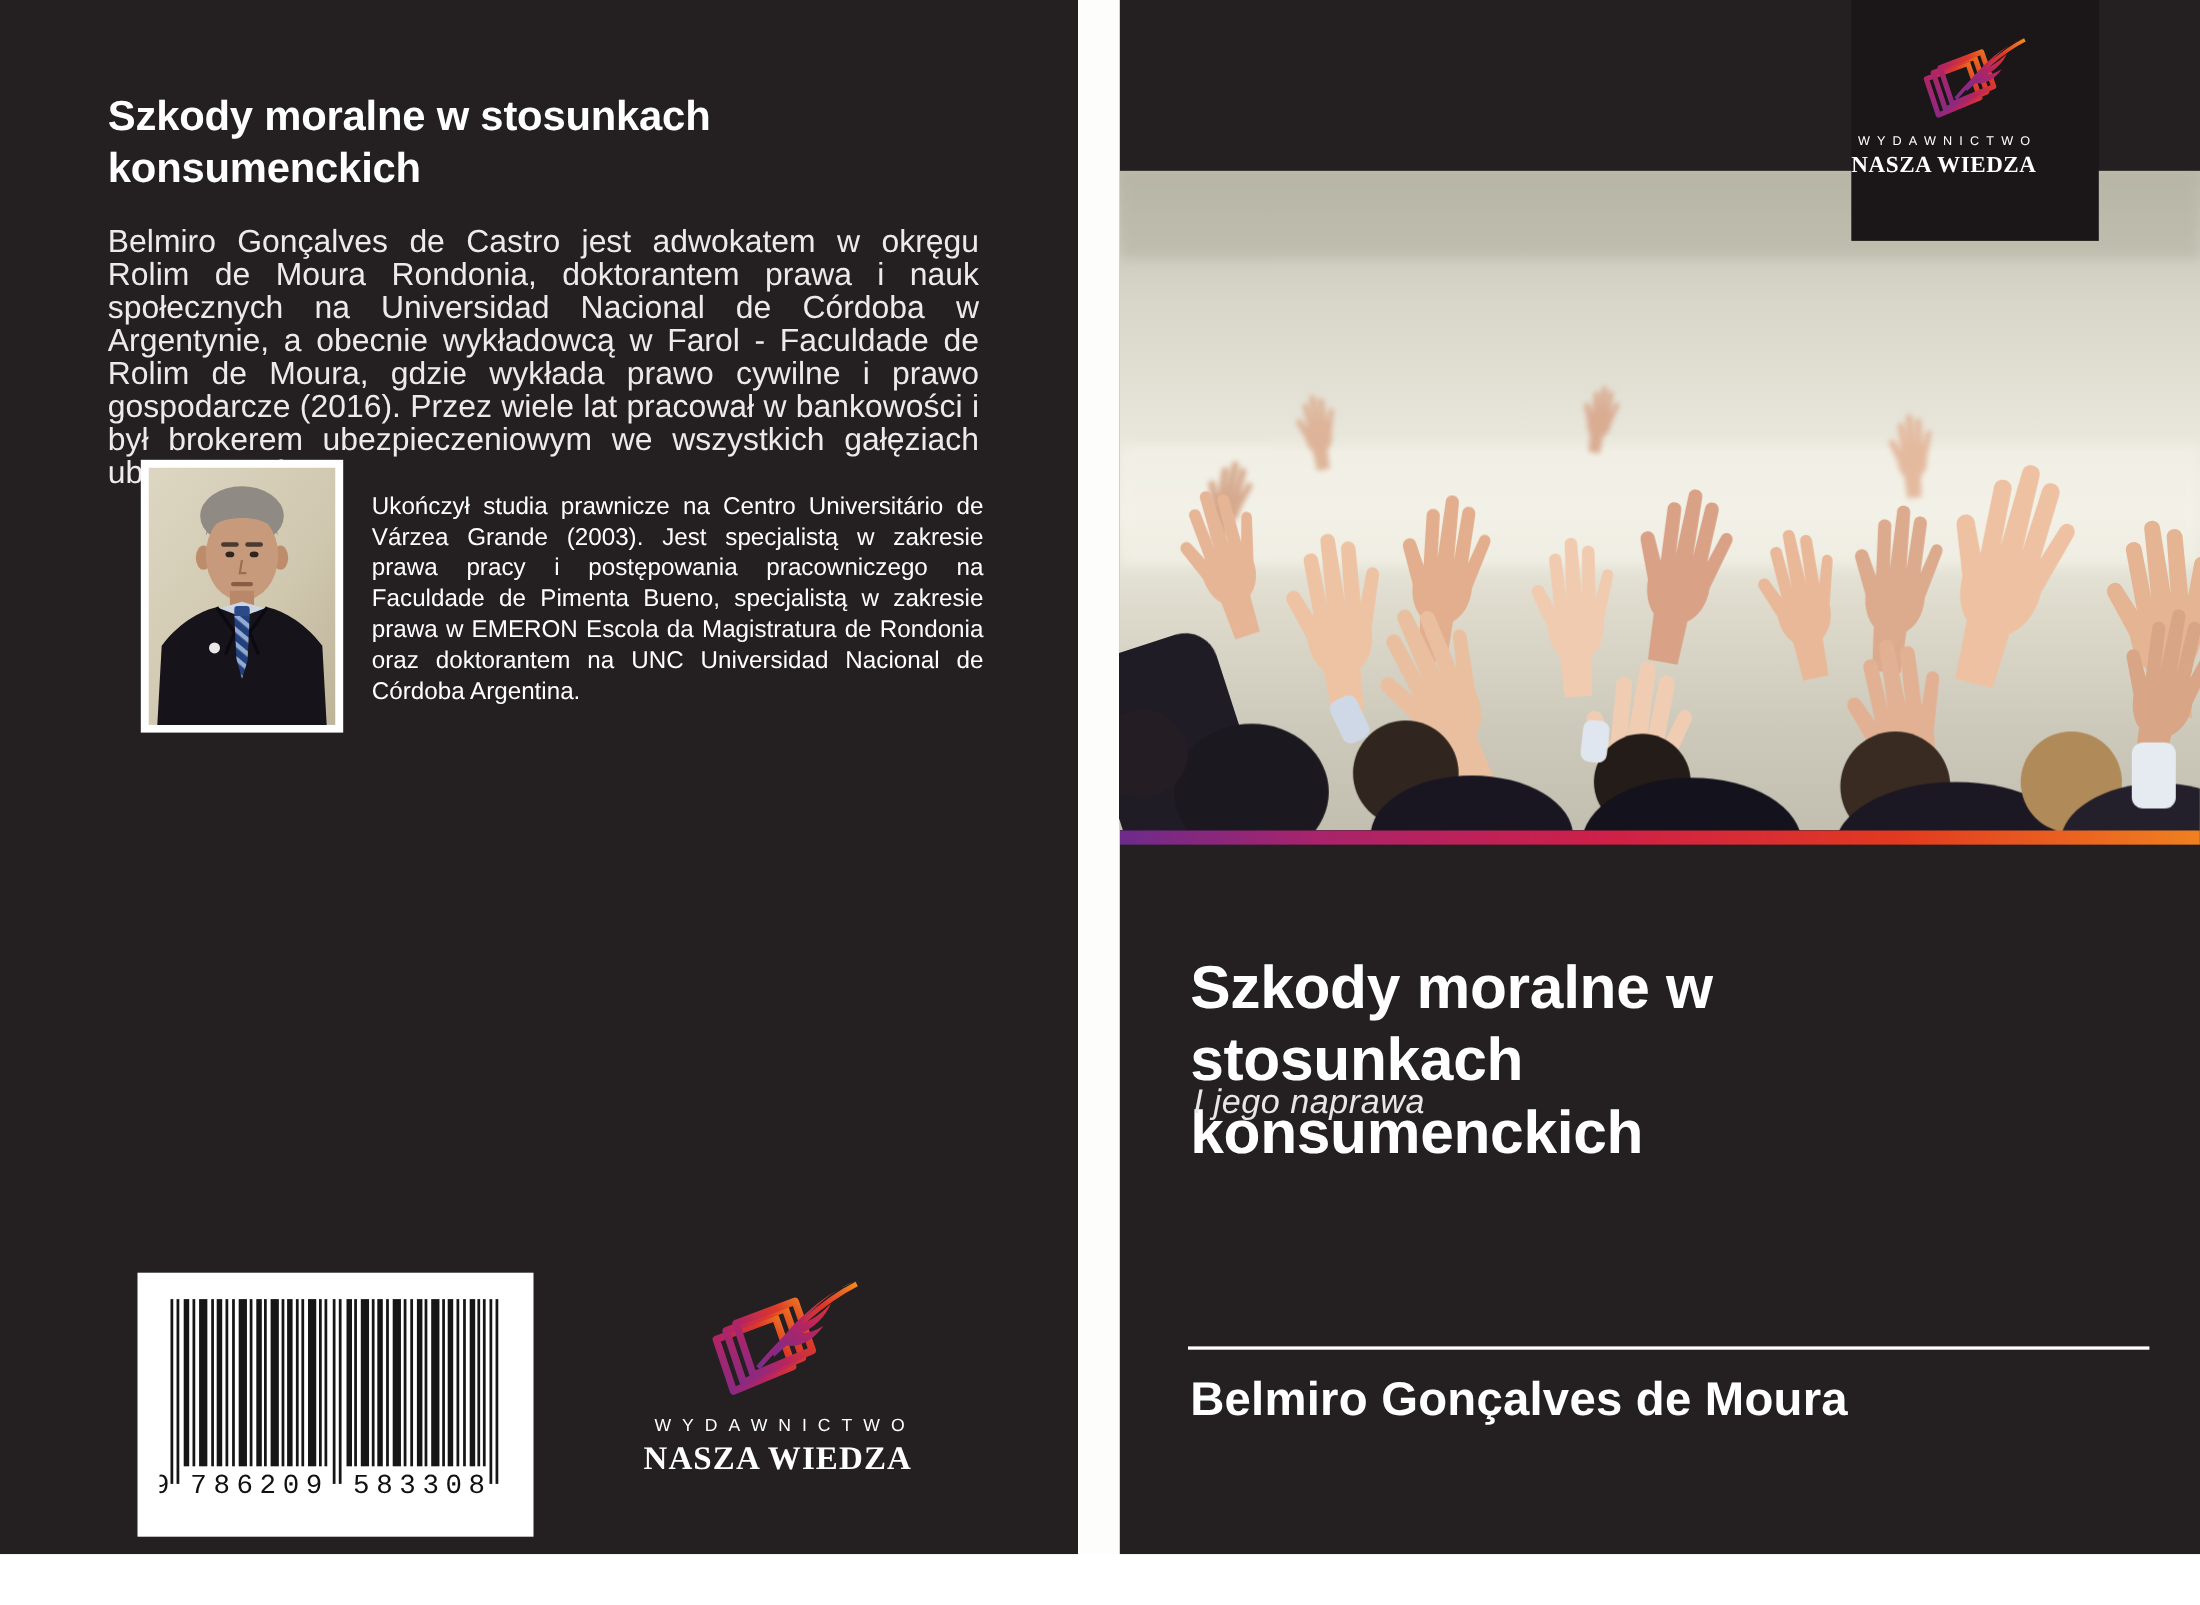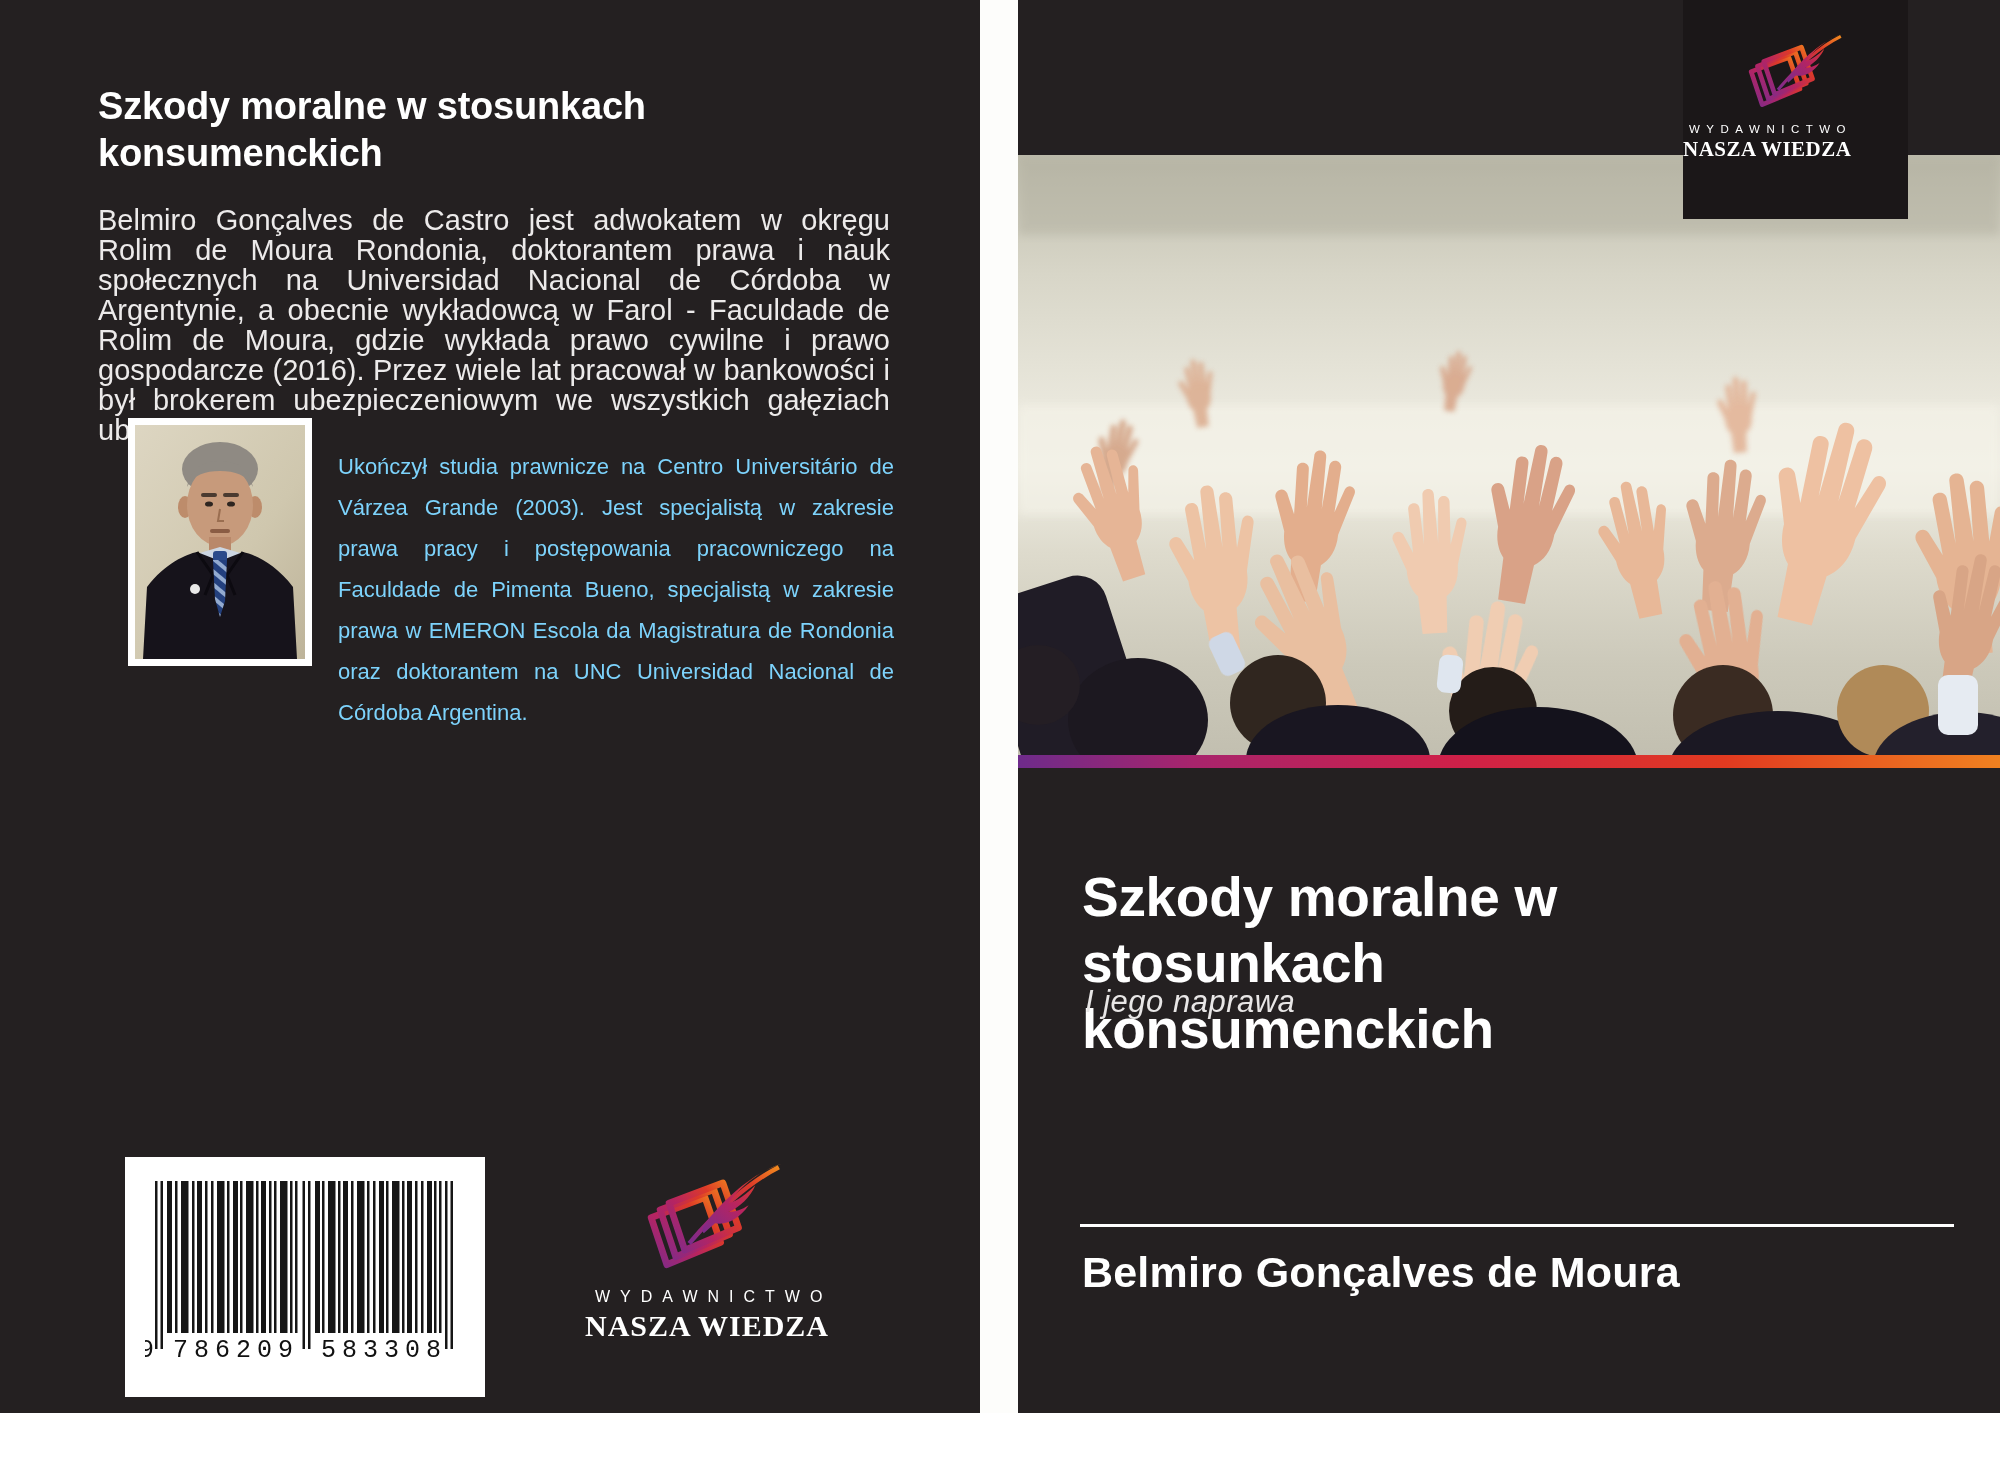--- a/index.html
+++ b/index.html
@@ -18,22 +18,22 @@
   .back-bio{
     left:98px;top:176px;width:792px;color:#eceaea;
     font-size:29px;line-height:30px;text-align:justify;
   }
   .portrait-frame{
     left:128px;top:418px;width:184px;height:248px;background:#ffffff;
     padding:7px;box-sizing:border-box;
   }
   .portrait-frame svg{display:block;width:100%;height:100%;}
   .back-edu{
-    left:338px;top:424px;width:556px;color:#7dd3fc;
-    font-size:22px;line-height:41px;text-align:justify;
+    left:338px;top:424px;width:556px;color:#ffffff;
+    font-size:22px;line-height:28px;text-align:justify;
   }
   .barcode-box{
     left:125px;top:1157px;width:360px;height:240px;background:#ffffff;
   }
   .barcode-box svg{display:block;margin:24px auto 0 auto;}
 
   .logo-block{color:#ffffff;}
   .logo-back{left:585px;top:1158px;width:260px;}
   .logo-back .mark{width:168px;height:126px;margin:0 auto;display:block;}
   .pub-line1{font-size:16px;letter-spacing:10px;padding-left:10px;margin-top:4px;font-weight:400;}

